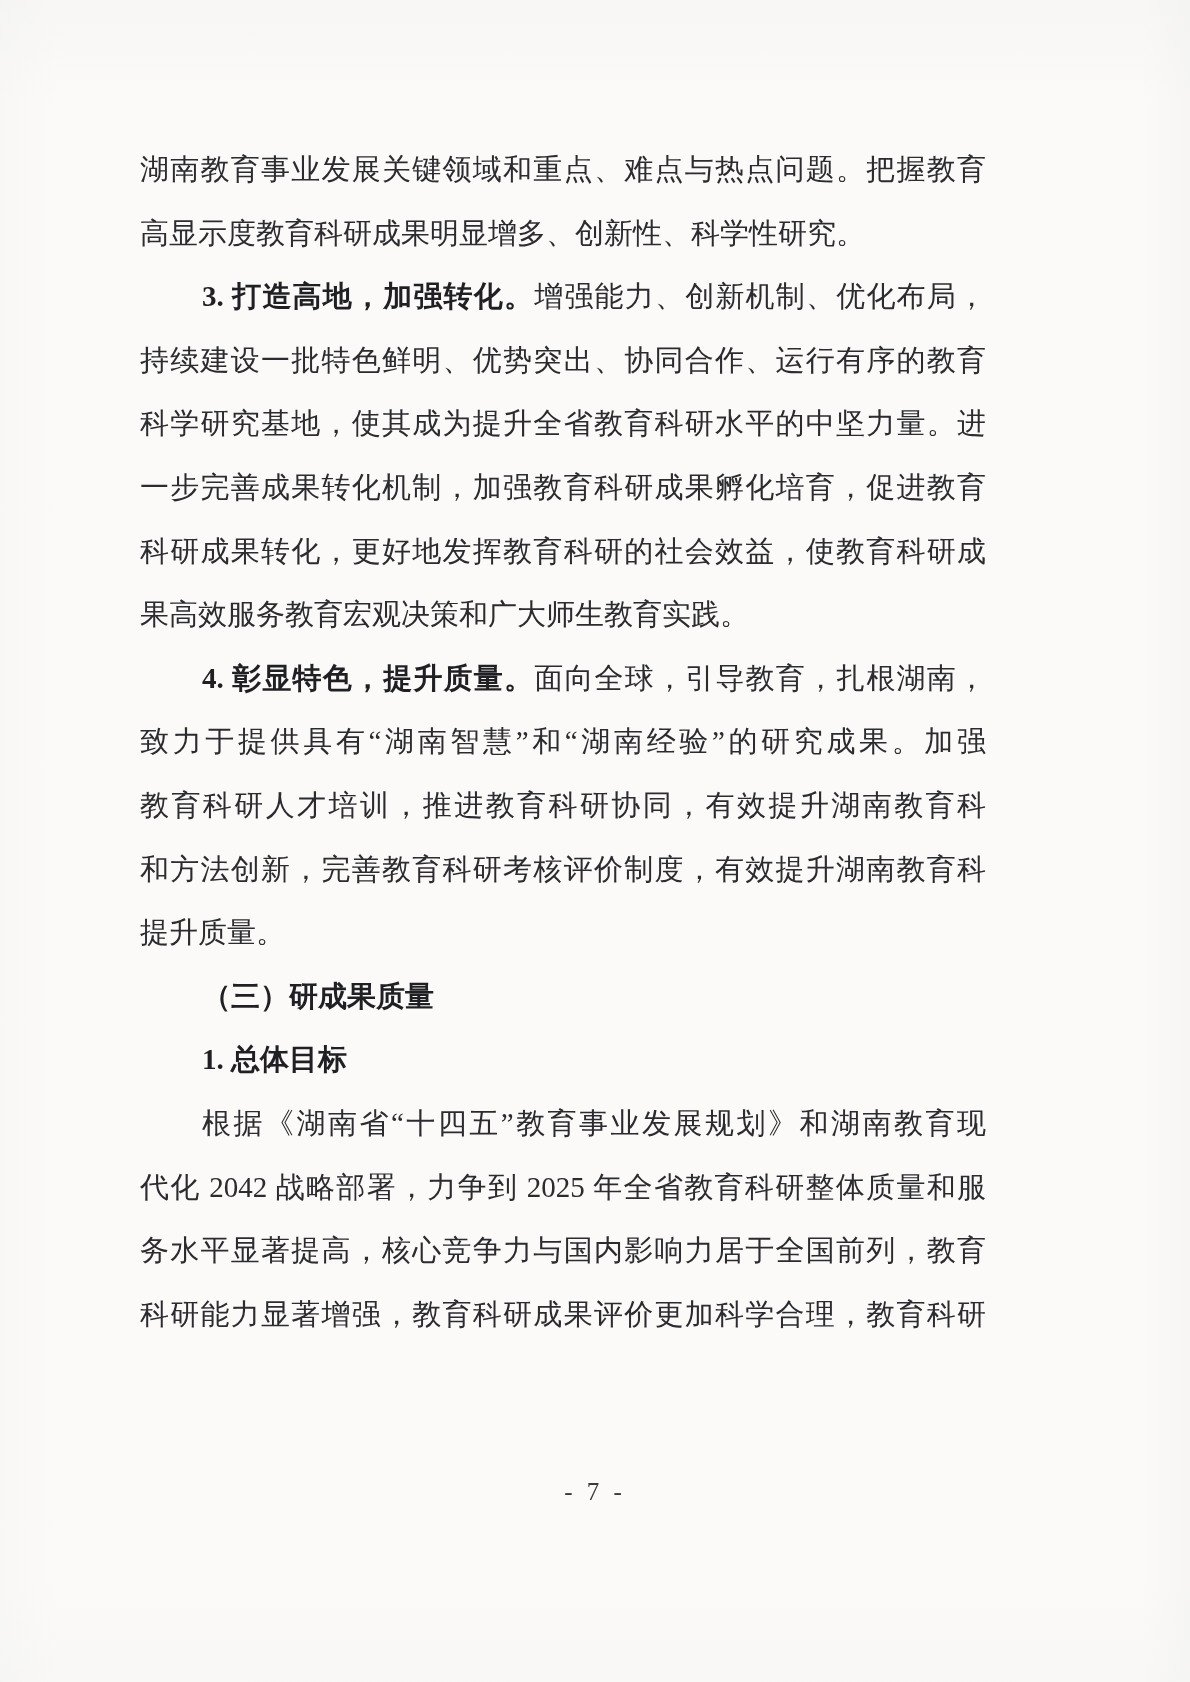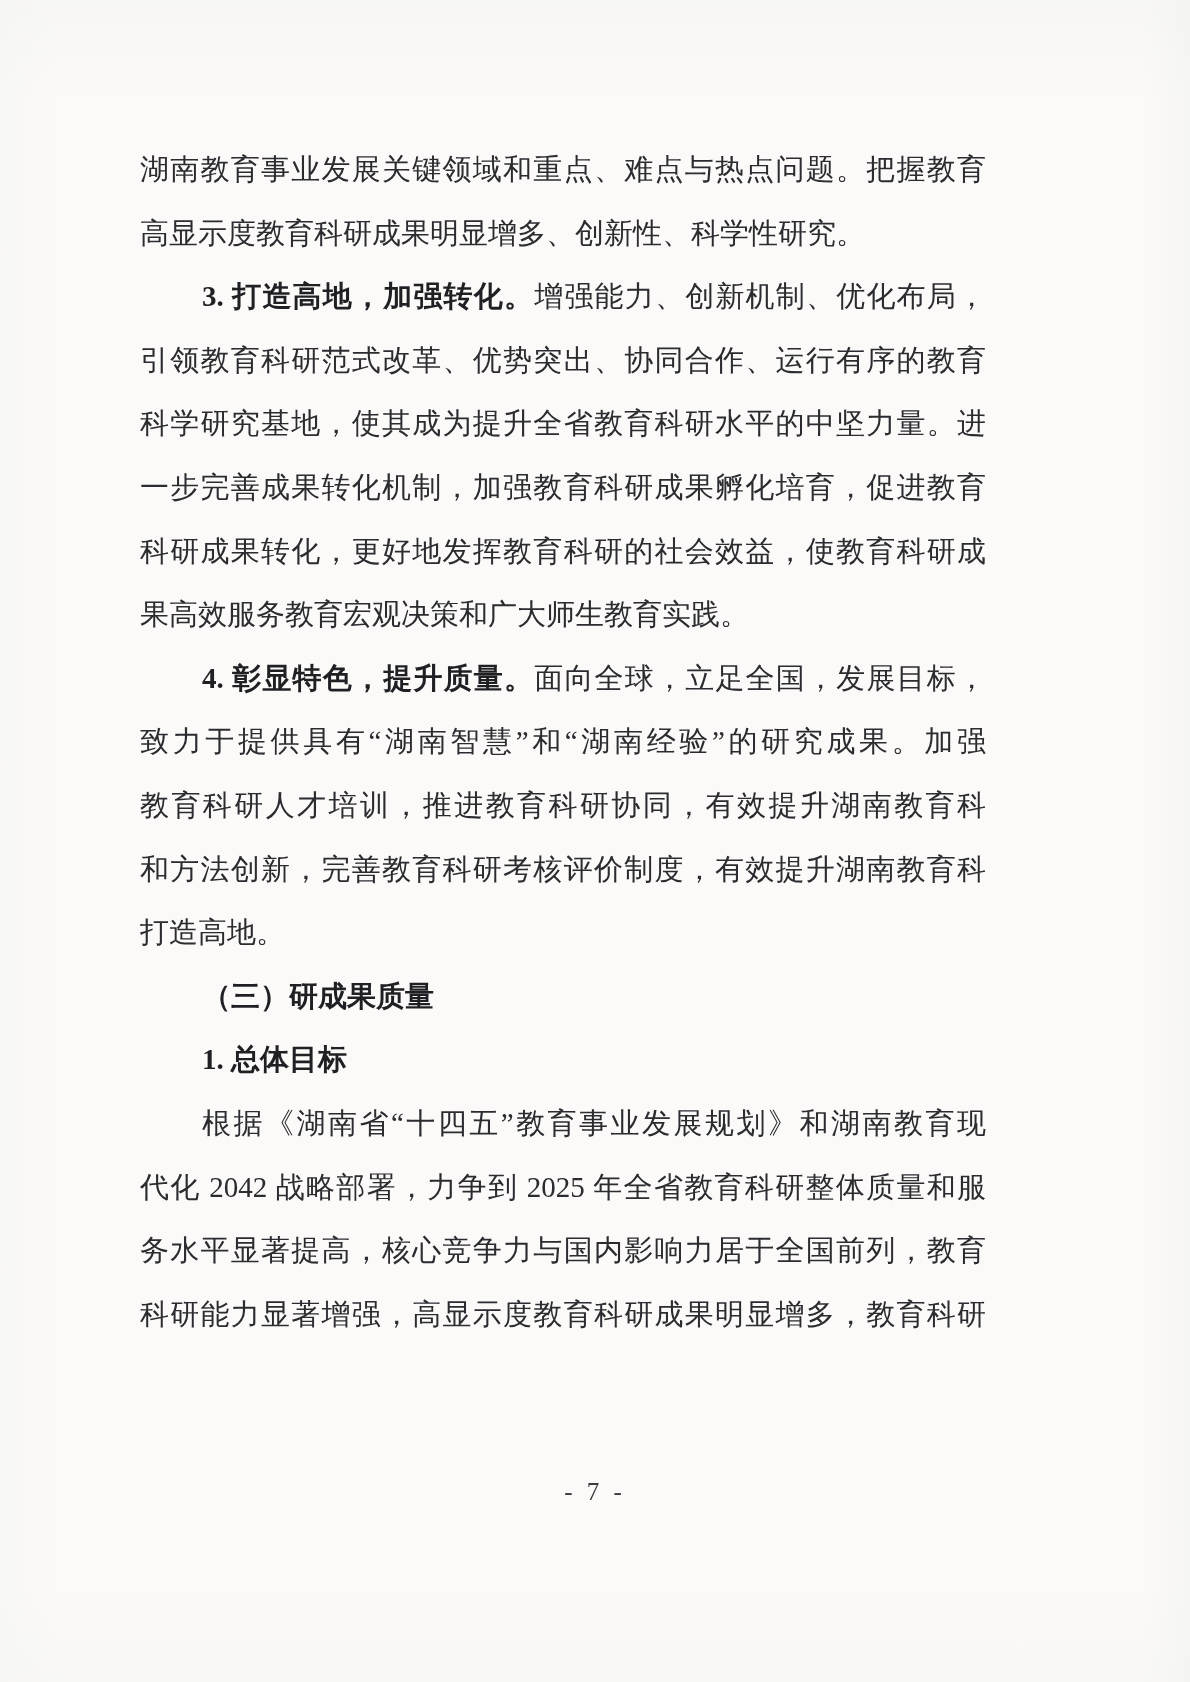--- a/index.html
+++ b/index.html
@@ -64,31 +64,31 @@
   }
 </style>
 </head>
 <body>
 
 <div class="page">
   <div class="text-block" id="text-block">
       <div class="line fill"><span>湖南教育事业发展关键领域和重点、难点与热点问题。把握教育</span></div>
       <div class="line endline"><span>高显示度教育科研成果明显增多、创新性、科学性研究。</span></div>
       <div class="line fill indent"><span class="bold">3. 打造高地，加强转化。</span><span>增强能力、创新机制、优化布局，</span></div>
-      <div class="line fill"><span>引领教育科研范式改革、优势突出、协同合作、运行有序的教育</span></div>
+      <div class="line fill"><span>持续建设一批特色鲜明、优势突出、协同合作、运行有序的教育</span></div>
       <div class="line fill"><span>科学研究基地，使其成为提升全省教育科研水平的中坚力量。进</span></div>
       <div class="line fill"><span>一步完善成果转化机制，加强教育科研成果孵化培育，促进教育</span></div>
       <div class="line fill"><span>科研成果转化，更好地发挥教育科研的社会效益，使教育科研成</span></div>
       <div class="line endline"><span>果高效服务教育宏观决策和广大师生教育实践。</span></div>
-      <div class="line fill indent"><span class="bold">4. 彰显特色，提升质量。</span><span>面向全球，立足全国，发展目标，</span></div>
+      <div class="line fill indent"><span class="bold">4. 彰显特色，提升质量。</span><span>面向全球，引导教育，扎根湖南，</span></div>
       <div class="line fill"><span>致力于提供具有“湖南智慧”和“湖南经验”的研究成果。加强</span></div>
       <div class="line fill"><span>教育科研人才培训，推进教育科研协同，有效提升湖南教育科</span></div>
       <div class="line fill"><span>和方法创新，完善教育科研考核评价制度，有效提升湖南教育科</span></div>
-      <div class="line endline"><span>打造高地。</span></div>
+      <div class="line endline"><span>提升质量。</span></div>
       <div class="line endline indent heading-line"><span class="bold">（三）研成果质量</span></div>
       <div class="line endline indent heading-line"><span class="bold">1. 总体目标</span></div>
       <div class="line fill indent"><span>根据《湖南省“十四五”教育事业发展规划》和湖南教育现</span></div>
       <div class="line fill"><span>代化 2042 战略部署，力争到 2025 年全省教育科研整体质量和服</span></div>
       <div class="line fill"><span>务水平显著提高，核心竞争力与国内影响力居于全国前列，教育</span></div>
-      <div class="line fill"><span>科研能力显著增强，高显示度教育科研成果明显增多，教育科研</span></div>
+      <div class="line fill"><span>科研能力显著增强，教育科研成果评价更加科学合理，教育科研</span></div>
     </div>
   <div class="footer">- 7 -</div>
 </div>
 
 </body></html>

